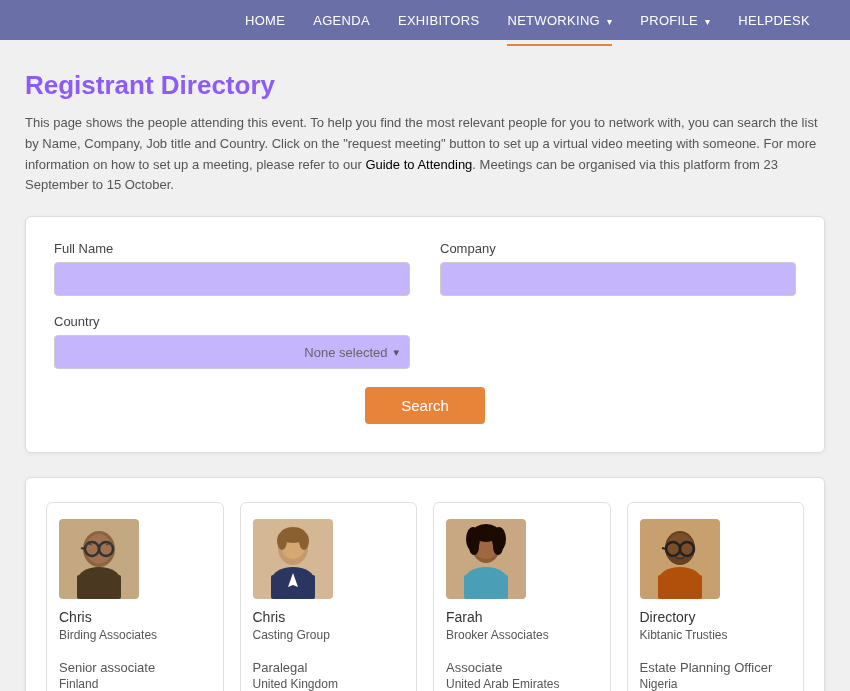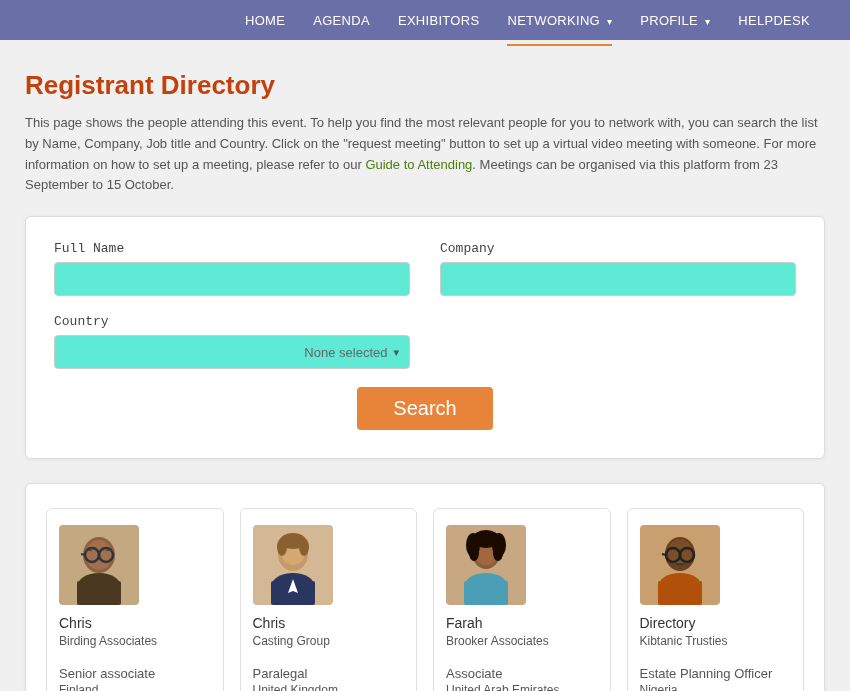--- a/index.html
+++ b/index.html
@@ -45,32 +45,32 @@
     .main-container {
       max-width: 820px;
       margin: 30px auto;
       padding: 0 10px;
     }
 
     
     .page-title {
       font-size: 26px;
       font-weight: 700;
-      color: #c2410c;
+      color: #8b5cf6;
       margin-bottom: 12px;
     }
 
     .page-description {
       font-size: 13px;
       color: #555;
       line-height: 1.6;
       margin-bottom: 20px;
     }
     .page-description a {
-      color: #4d7c0f;
+      color: #000000;
       text-decoration: none;
     }
 
     
     .search-form {
       background: #fff;
       border: 1px solid #ddd;
       border-radius: 6px;
       padding: 24px 28px 28px;
       margin-bottom: 24px;
@@ -84,30 +84,29 @@
     }
     .form-group {
       display: flex;
       flex-direction: column;
     }
     .form-group label {
       font-size: 13px;
       color: #444;
       margin-bottom: 6px;
       font-weight: 500;
-      font-family: Liberation Mono, monospace;
     }
     .form-group input,
     .form-group .select-box {
       border: 1px solid #ccc;
       border-radius: 4px;
       padding: 7px 10px;
       font-size: 13px;
       color: #333;
-      background: #5eead4;
+      background: #c4b5fd;
       outline: none;
       height: 34px;
     }
     .form-group .select-box {
       display: flex;
       align-items: center;
       justify-content: flex-end;
       cursor: pointer;
       color: #666;
       position: relative;
@@ -126,21 +125,21 @@
       display: flex;
       justify-content: center;
       margin-top: 6px;
     }
     .search-btn {
       background: #e8833a;
       color: #fff;
       border: none;
       border-radius: 4px;
       padding: 10px 36px;
-      font-size: 20px;
+      font-size: 15px;
       font-weight: 500;
       cursor: pointer;
       transition: background 0.2s;
     }
 
     
     .cards-container {
       background: #fff;
       border: 1px solid #ddd;
       border-radius: 6px;

